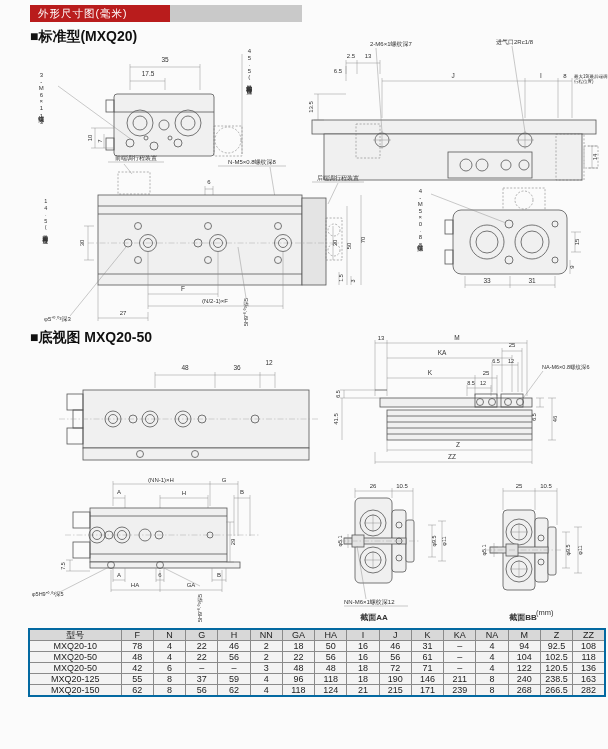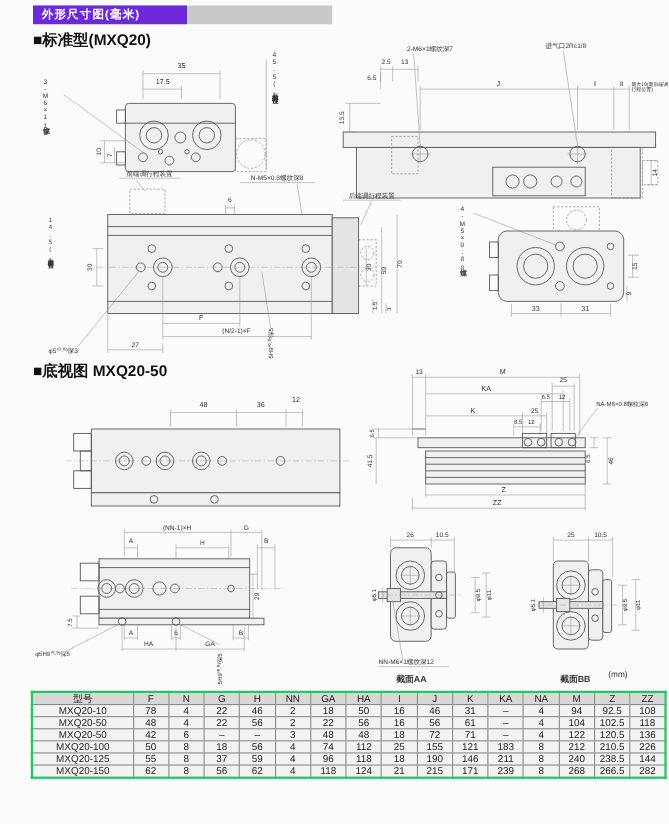--- a/index.html
+++ b/index.html
@@ -1,40 +1,40 @@
 <!DOCTYPE html>
 <html><head>
 <meta charset="utf-8">
 <style>
   html,body{margin:0;padding:0;background:#fff}
   .page{position:relative;width:608px;height:749px;background:#fbfbfb;overflow:hidden;
         font-family:"Liberation Sans",sans-serif;color:#222}
   .titlebar{position:absolute;left:30px;top:5px;width:272px;height:17px;background:#c9c9c9}
-  .titlebox{position:absolute;left:0;top:0;width:140px;height:17px;background:#6d28d9;color:#fff;
-            font-size:10.5px;font-weight:bold;line-height:17px;padding-left:8px;letter-spacing:1px;box-sizing:border-box}
+  .titlebox{position:absolute;left:0;top:0;width:140px;height:17px;background:#b91c1c;color:#fff;
+            font-size:10.5px;font-weight:normal;line-height:17px;padding-left:8px;letter-spacing:1px;box-sizing:border-box}
   .seclabel{position:absolute;font-size:14px;font-weight:600;color:#111}
   .drw{position:absolute}
   svg{position:absolute;left:0;top:0;overflow:visible}
   svg text{font-family:"Liberation Sans",sans-serif;font-size:6.5px;fill:#333}
   svg text.mid{text-anchor:middle}
   svg text.t6{font-size:6px}
   svg text.t55{font-size:5.5px}
   svg text.t8{font-size:8px;font-weight:600}
   .s{stroke:#555;fill:none;stroke-width:.8}
   .f{fill:#f0f0f0;stroke:#555;stroke-width:.8}
   .f2{fill:#e4e4e4;stroke:#555;stroke-width:.8}
   .d{stroke:#777;fill:none;stroke-width:.55;stroke-dasharray:2 1.6}
   .m{stroke:#888;fill:none;stroke-width:.45}
   .cl{stroke:#999;fill:none;stroke-width:.4;stroke-dasharray:6 2 1.5 2}
   .vt{position:absolute;writing-mode:vertical-rl;text-orientation:upright;font-size:6px;
       color:#333;line-height:1.05;letter-spacing:.5px}
   .tiny{position:absolute;font-size:4.5px;color:#333;line-height:1.15}
   .unit{position:absolute;font-size:7.5px;color:#333}
   table.dims{position:absolute;left:28px;top:628px;width:578px;border-collapse:collapse;
-             table-layout:fixed;border:2px solid #22c55e;background:#f3f3f3}
+             table-layout:fixed;border:2px solid #0369a1;background:#f3f3f3}
   table.dims th,table.dims td{border:1px solid #8a8a8a;font-size:9px;text-align:center;
              padding:0;height:10px;line-height:10px;white-space:nowrap;overflow:hidden;color:#1c1c1c;font-weight:400}
   table.dims th{background:#d8d8d8}
 </style>
 </head>
 <body>
 
 <div class="page">
 
   <div class="titlebar">
@@ -365,21 +365,21 @@
       <path class="m" d="M16,63V77M12,67H20M12,73H20"></path>
       <text class="mid t55" transform="rotate(-90,8,70)" x="8" y="70">φ5.1</text>
       <path class="m" d="M88,52V88M84,52H92M84,88H92"></path>
       <text class="mid t55" transform="rotate(-90,92,70)" x="92" y="70">φ9.5</text>
       <path class="m" d="M100,47V93M96,47H104M96,93H104"></path>
       <text class="mid t55" transform="rotate(-90,104,70)" x="104" y="70">φ11</text>
       <text class="mid t8" x="45" y="140">截面BB</text>
     </svg>
   </div>
 
-  <div class="unit" style="left:553px;top:608px">(mm)</div>
+  <div class="unit" style="left:536px;top:608px">(mm)</div>
 
   <table class="dims">
     <colgroup>
       <col style="width:92px">
       <col>
         <col>
         <col>
         <col>
         <col>
         <col>
@@ -462,54 +462,36 @@
           <td>18</td>
           <td>72</td>
           <td>71</td>
           <td>–</td>
           <td>4</td>
           <td>122</td>
           <td>120.5</td>
           <td>136</td>
         </tr>
         <tr>
-          <td>MXQ20-100</td>
-          <td>50</td>
-          <td>8</td>
-          <td>18</td>
-          <td>56</td>
-          <td>4</td>
-          <td>74</td>
-          <td>112</td>
-          <td>25</td>
-          <td>155</td>
-          <td>121</td>
-          <td>183</td>
-          <td>8</td>
-          <td>212</td>
-          <td>210.5</td>
-          <td>226</td>
-        </tr>
-        <tr>
           <td>MXQ20-125</td>
           <td>55</td>
           <td>8</td>
           <td>37</td>
           <td>59</td>
           <td>4</td>
           <td>96</td>
           <td>118</td>
           <td>18</td>
           <td>190</td>
           <td>146</td>
           <td>211</td>
           <td>8</td>
           <td>240</td>
           <td>238.5</td>
-          <td>144</td>
+          <td>163</td>
         </tr>
         <tr>
           <td>MXQ20-150</td>
           <td>62</td>
           <td>8</td>
           <td>56</td>
           <td>62</td>
           <td>4</td>
           <td>118</td>
           <td>124</td>

